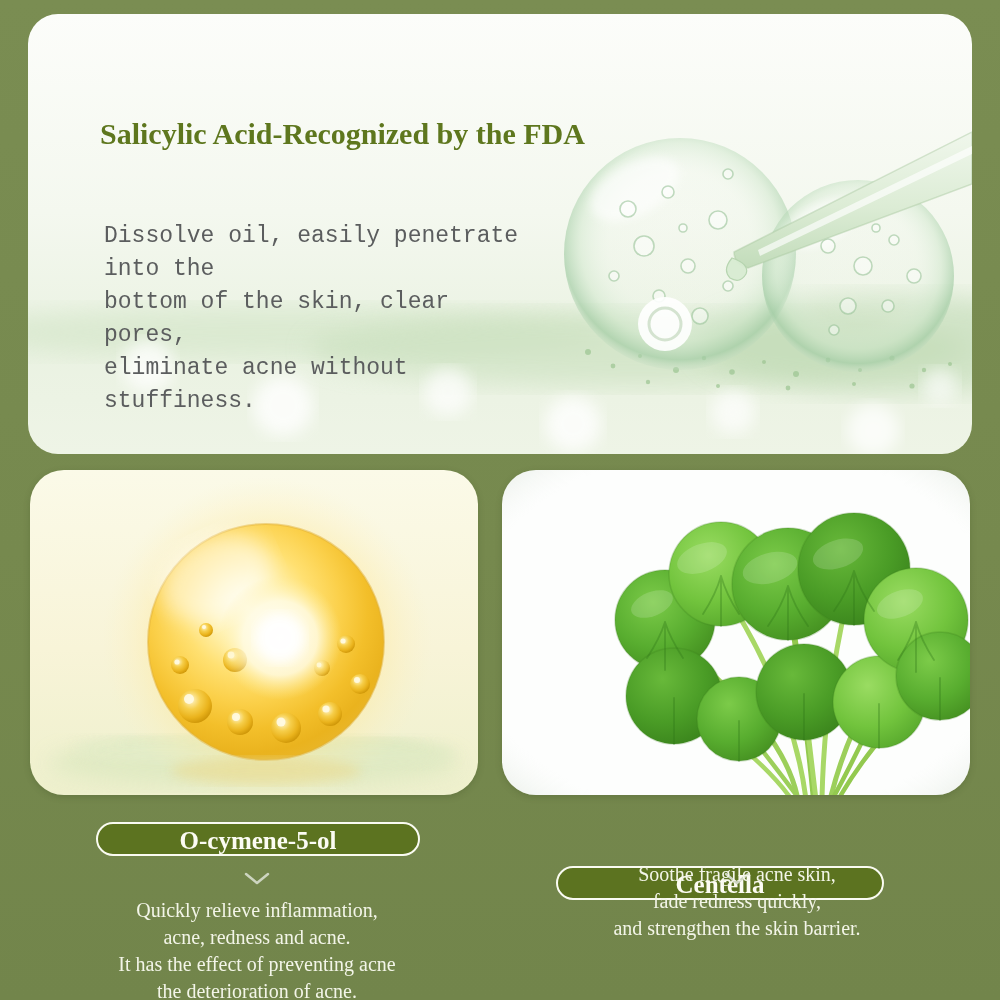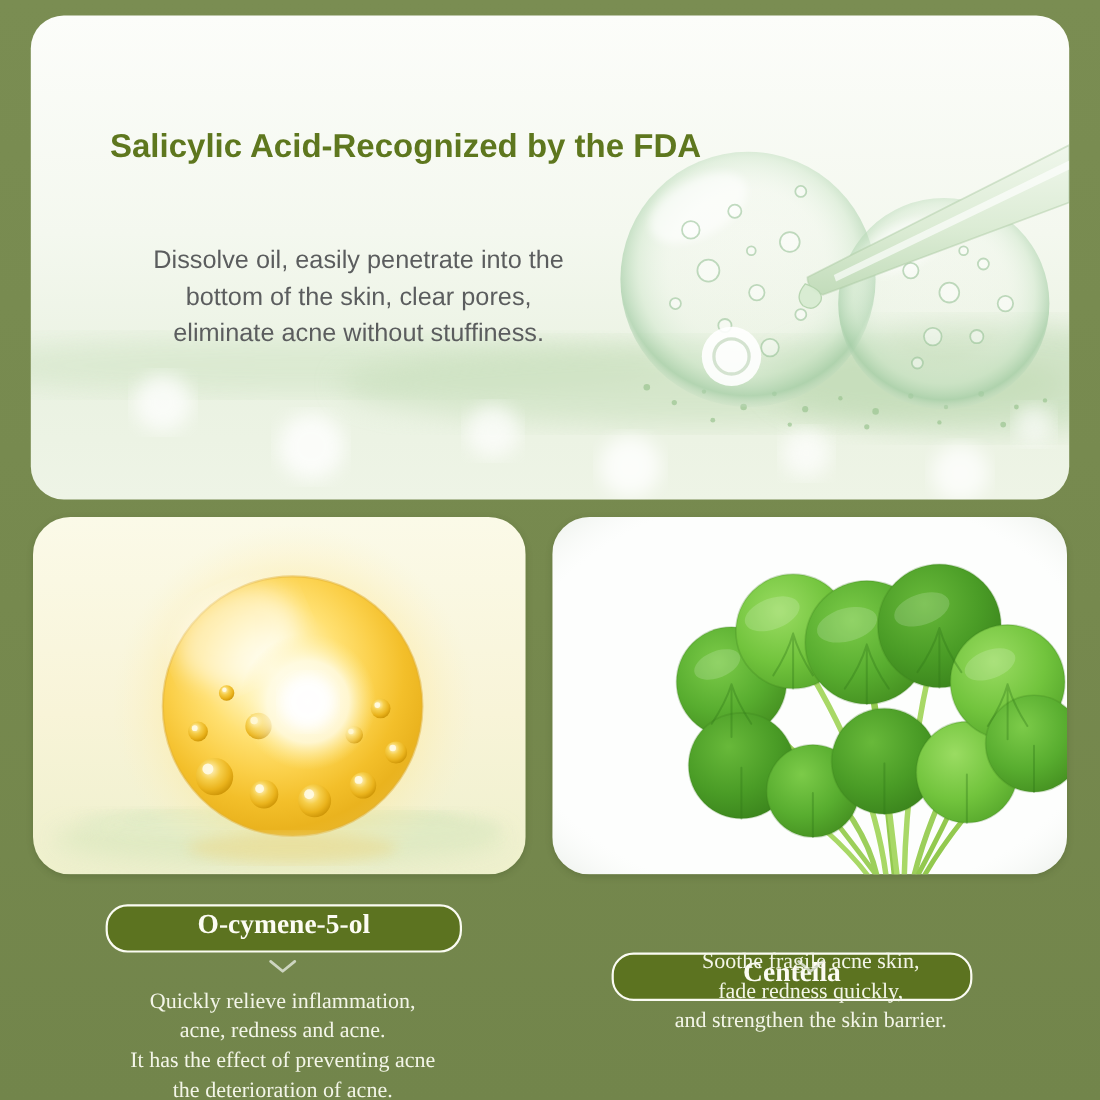--- a/index.html
+++ b/index.html
@@ -10,34 +10,33 @@
   }
   .hero-card{
     position:absolute;left:28px;top:14px;width:944px;height:440px;
     border-radius:30px;overflow:hidden;
     background:linear-gradient(180deg,#fcfdfa 0%,#f4f8ef 45%,#eaf2e2 75%,#eef4e6 100%);
   }
   .hero-art{position:absolute;left:0;top:0;width:944px;height:440px;}
   .hero-title{
     position:absolute;left:72px;top:96px;margin:0;
     color:#5e771e;font-weight:bold;font-size:30px;line-height:47px;
-    font-family:Liberation Sans, sans-serif;
+    font-family:Liberation Serif, serif;
   }
   .hero-desc{
-    position:absolute;left:88px;top:206px;margin:0;width:420px;
+    position:absolute;left:76px;top:206px;margin:0;width:420px;
     color:#5b5d5e;font-size:23px;line-height:33px;white-space:pre-line;
-    font-family:Liberation Sans, sans-serif;
-    text-align:center;
+    font-family:Liberation Mono, monospace;
   }
   .ing-card{position:absolute;top:470px;height:325px;border-radius:34px;overflow:hidden;box-shadow:0 2px 6px rgba(60,75,35,.25);}
   .ing-card svg{display:block;}
   .ing-left{left:30px;width:448px;}
   .ing-right{left:502px;width:468px;}
   .pill{
-    position:absolute;top:822px;height:44px;box-sizing:border-box;
+    position:absolute;top:822px;height:34px;box-sizing:border-box;
     background:#5c7320;border:2px solid #fafbf2;border-radius:20px;
     color:#fcfcf3;font-weight:bold;font-size:25px;line-height:33px;text-align:center;
     font-family:"Liberation Serif",serif;
   }
   .pill-left{left:96px;width:324px;}
   .pill-right{left:556px;width:328px;margin-top:44px;}
   .chev{position:absolute;top:872px;}
   .chev-left{left:244px;}
   .chev-right{left:724px;}
   .ing-desc{

